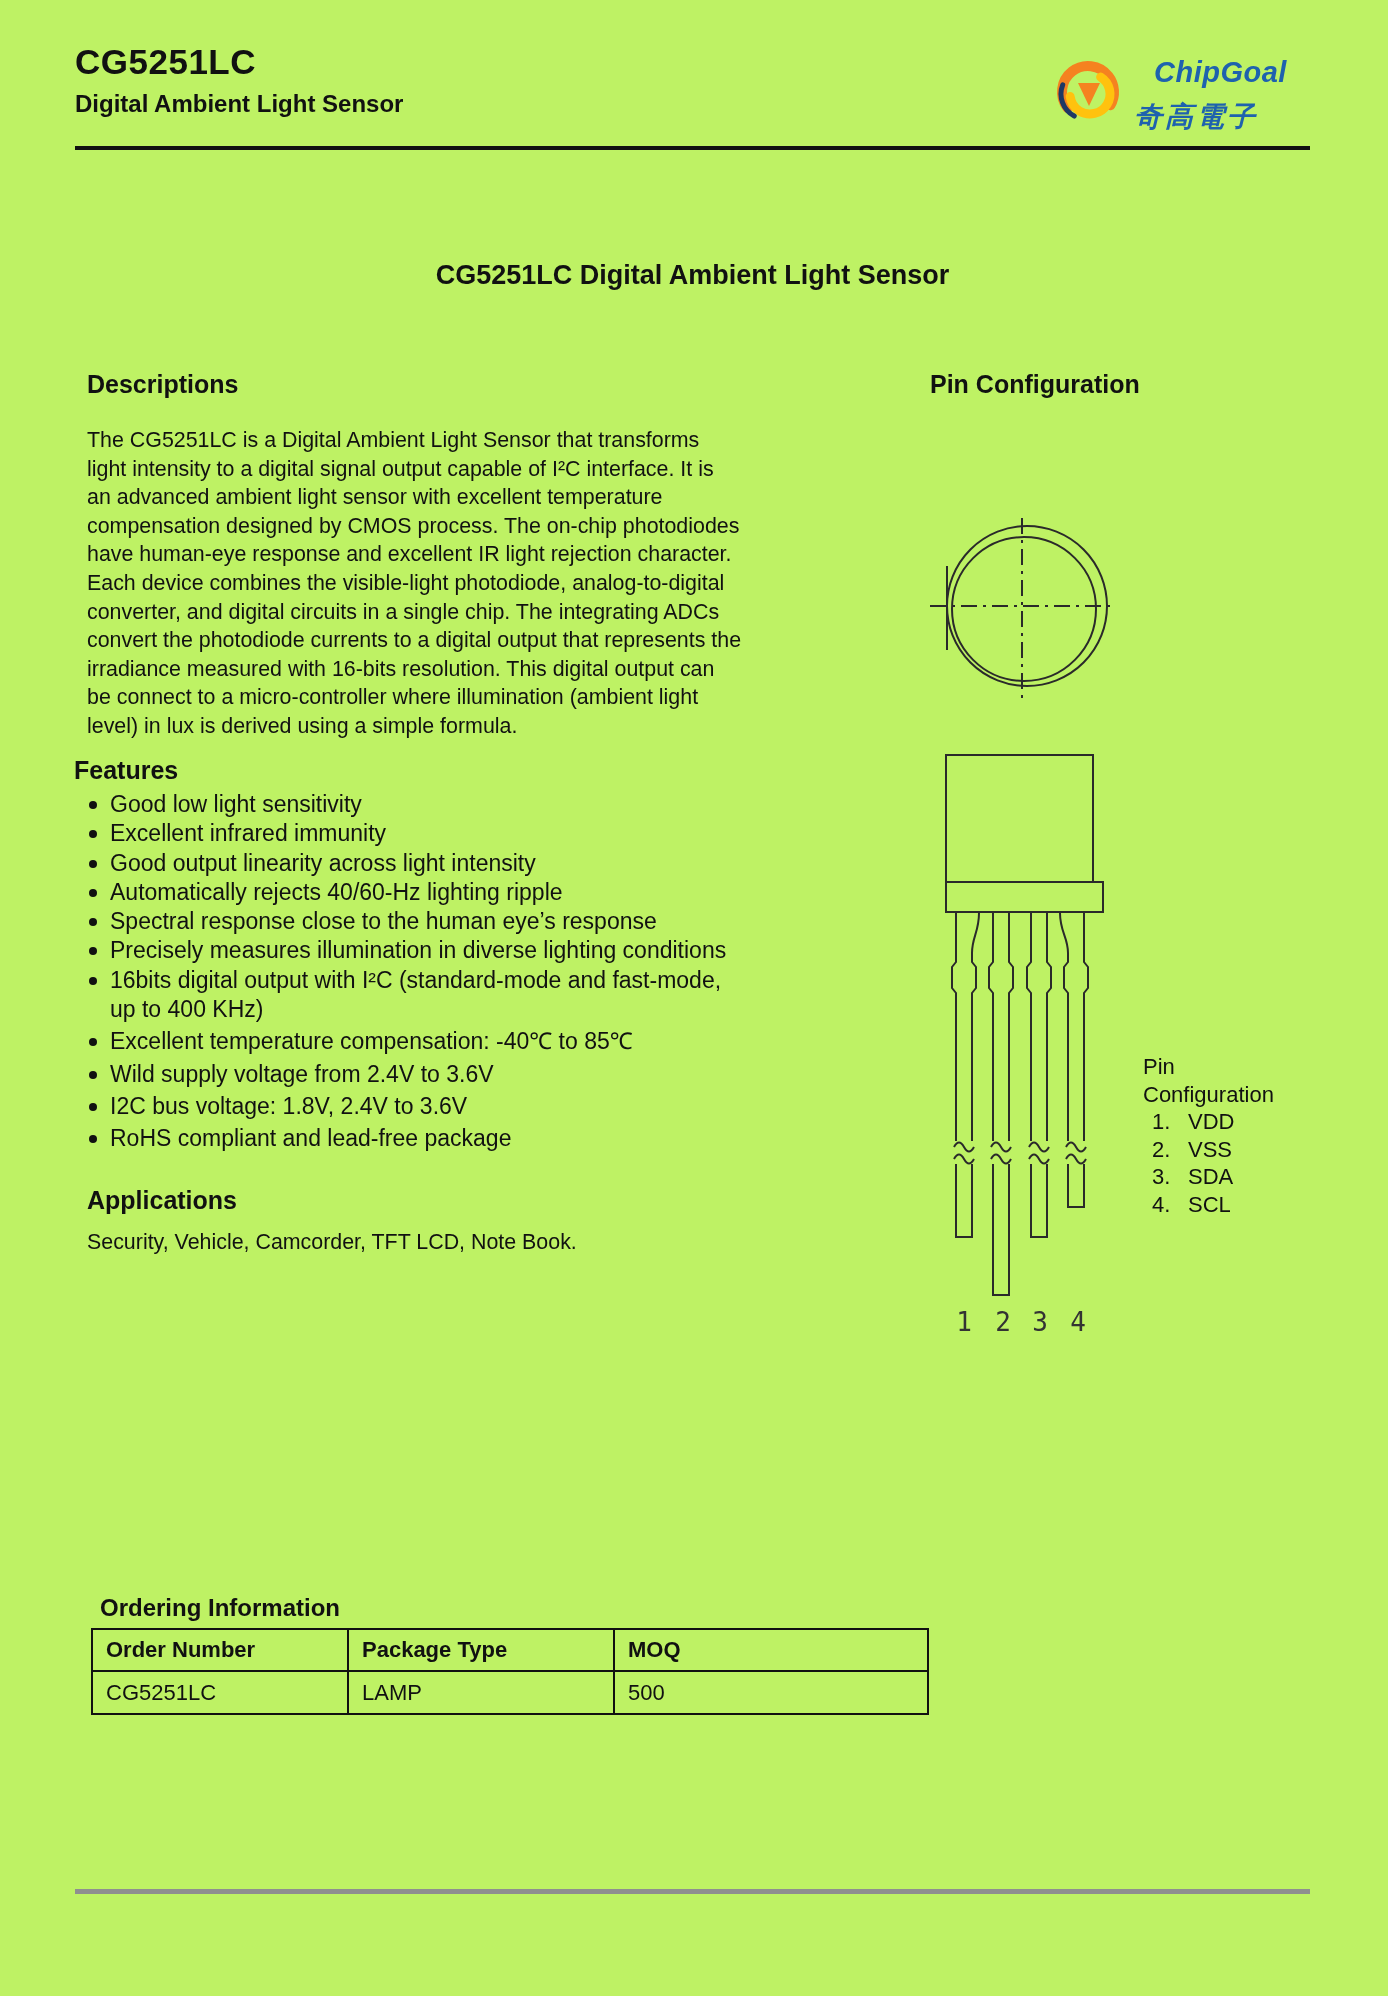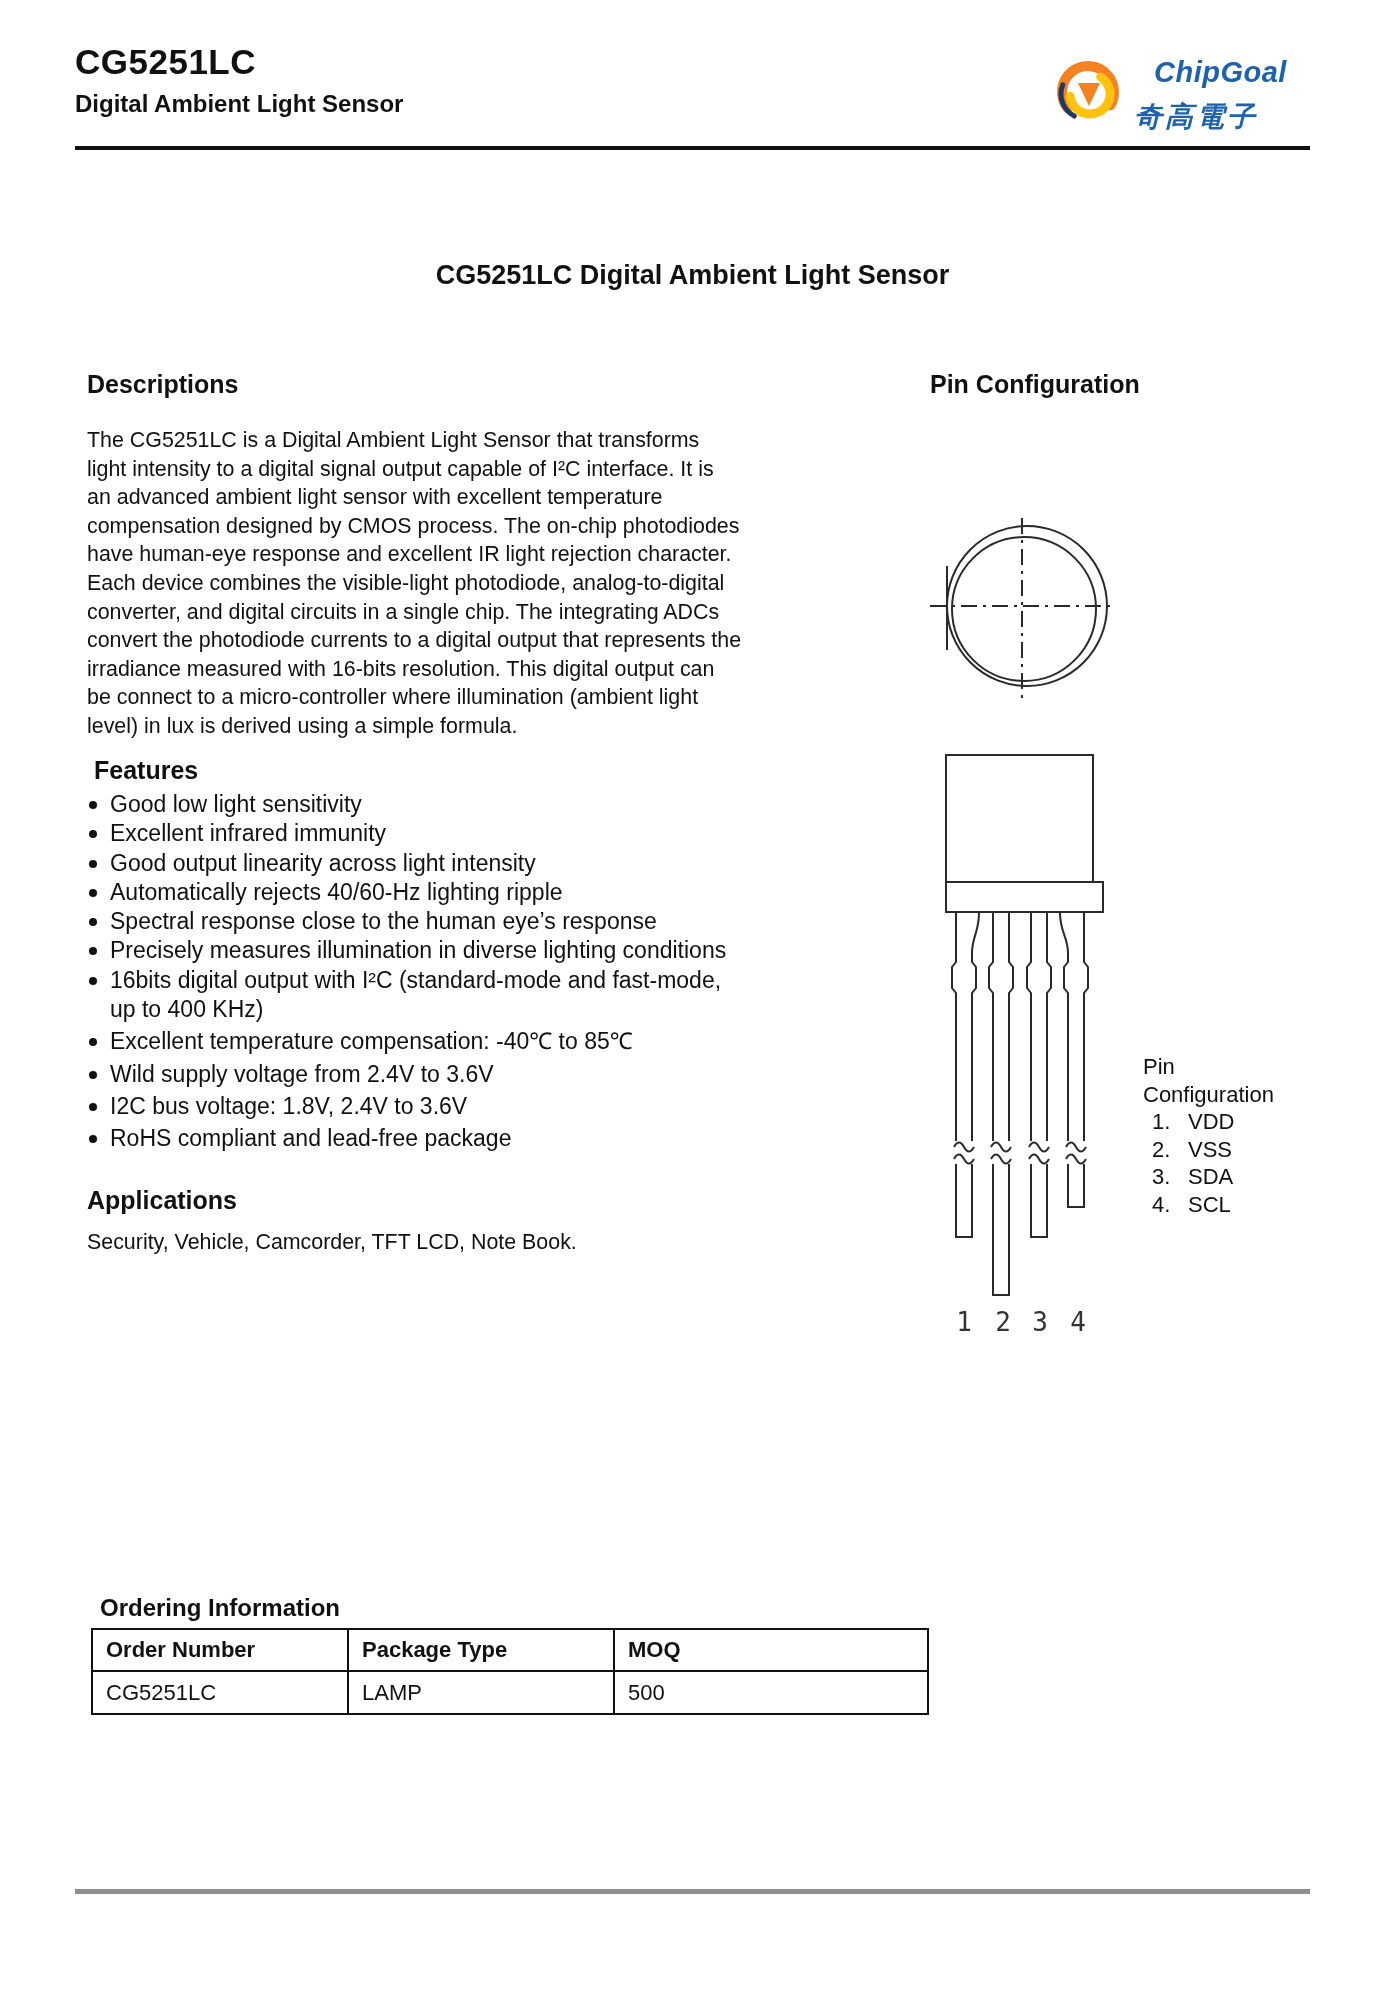--- a/index.html
+++ b/index.html
@@ -1,19 +1,19 @@
 <!DOCTYPE html>
 <html><head>
 <meta charset="utf-8">
 <style>
   html,body{margin:0;padding:0;background:#e8e8e8;}
   .page{
     position:relative;
     width:1388px;height:1996px;
-    background:#ffffff;
+    background:#bef264;
     font-family:"Liberation Sans", sans-serif;
     color:#111;
     overflow:hidden;
     margin:0 auto;
   }
   .abs{position:absolute;}
 
   
   .hdr-title{left:75px;top:42px;font-size:35px;font-weight:bold;letter-spacing:0.5px;}
   .hdr-sub{left:75px;top:90px;font-size:24px;font-weight:bold;}
@@ -24,21 +24,21 @@
   .logo-cjk{font-size:28px;font-weight:bold;color:#1E62AE;letter-spacing:3px;margin-top:16px;font-style:italic;}
 
   
   .doc-title{left:75px;top:260px;width:1235px;text-align:center;font-size:27px;font-weight:bold;}
 
   h2{margin:0;font-size:25px;font-weight:bold;}
   .sec-desc-h{left:87px;top:370px;}
   .desc-body{left:87px;top:426px;width:656px;font-size:21.4px;line-height:28.6px;}
   .desc-body p{margin:0;}
 
-  .sec-feat-h{left:94px;top:756px;}
+  .sec-feat-h{left:74px;top:756px;}
   .feat-list{left:87px;top:790px;width:662px;list-style:none;margin:0;padding:0;
              font-size:23px;line-height:29.3px;}
   .feat-list li{position:relative;padding-left:23px;}
   .feat-list li::before{content:"";position:absolute;left:2px;top:11px;width:8px;height:8px;
                         border-radius:50%;background:#111;}
   .feat-list li:nth-child(n+8){margin-top:3px;}
 
   .sec-app-h{left:87px;top:1186px;}
   .app-text{left:87px;top:1230px;width:660px;font-size:21.4px;}
 

